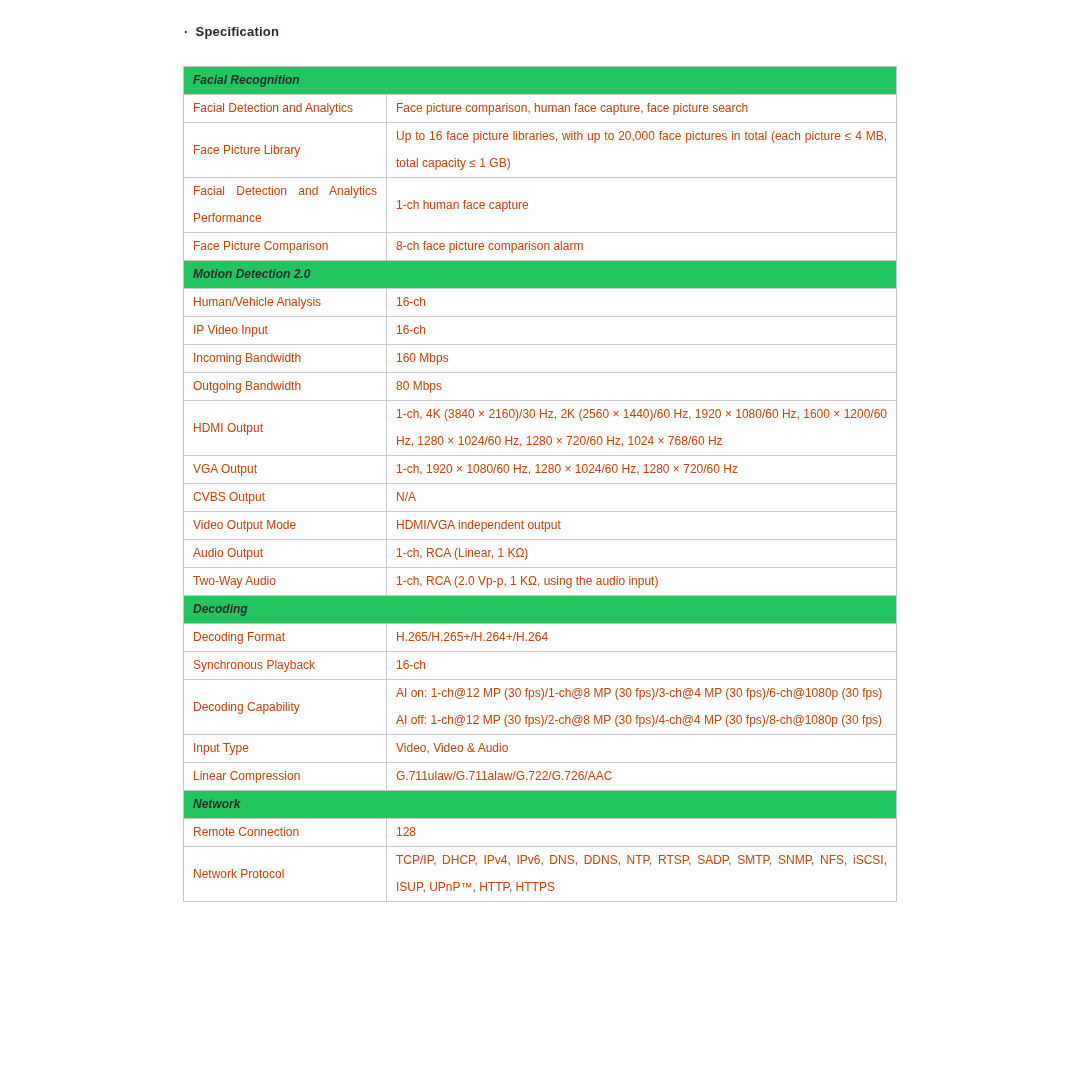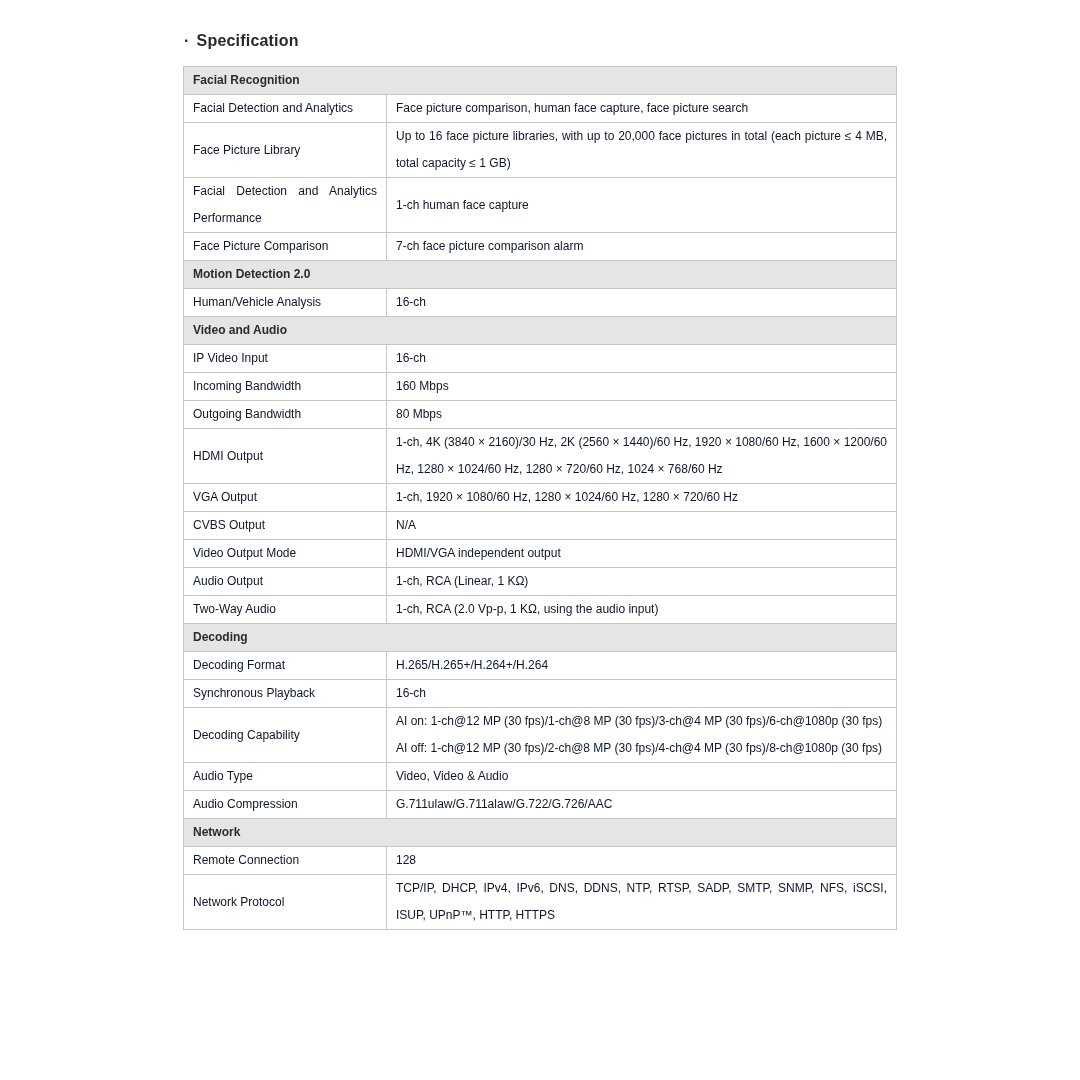--- a/index.html
+++ b/index.html
@@ -10,49 +10,50 @@
     color: #262626;
   }
   .page {
     position: relative;
     width: 1080px; height: 1080px;
     overflow: hidden;
     background: #ffffff;
   }
   .title {
     position: absolute;
-    left: 184px; top: 32px;
+    left: 184px; top: 24px;
     margin: 0;
-    font-size: 16px;
+    font-size: 13px;
     font-weight: 700;
     color: #24292f;
     letter-spacing: 0.2px;
   }
   .title .bullet { margin-right: 7px; }
   table.spec {
     position: absolute;
     left: 183px; top: 66px;
     width: 714px;
     border-collapse: collapse;
     table-layout: fixed;
     font-size: 12px;
   }
   table.spec td {
     border: 1px solid #c6c6c6;
     padding: 0 9px;
     line-height: 27px;
     vertical-align: middle;
-    color: #0f172a;
+    color: #c2410c;
     overflow: hidden;
   }
   col.c1 { width: 203px; }
   tr.sec td {
-    background: #e5e5e5;
+    background: #22c55e;
     font-weight: 700;
     color: #2b2b2b;
+    font-style: italic;
   }
   td.lbl { text-align: justify; }
   td.val { text-align: justify; white-space: pre-line; }
 </style>
 </head>
 <body>
 
 <div class="page">
 
   <h2 class="title">
@@ -76,34 +77,31 @@
       <tr>
         <td class="lbl">Face Picture Library</td>
         <td class="val">Up to 16 face picture libraries, with up to 20,000 face pictures in total (each picture ≤ 4 MB, total capacity ≤ 1 GB)</td>
       </tr>
       <tr>
         <td class="lbl">Facial Detection and Analytics Performance</td>
         <td class="val">1-ch human face capture</td>
       </tr>
       <tr>
         <td class="lbl">Face Picture Comparison</td>
-        <td class="val">7-ch face picture comparison alarm</td>
+        <td class="val">8-ch face picture comparison alarm</td>
       </tr>
 
       <tr class="sec">
         <td colspan="2">Motion Detection 2.0</td>
       </tr>
       <tr>
         <td class="lbl">Human/Vehicle Analysis</td>
         <td class="val">16-ch</td>
       </tr>
 
-      <tr class="sec">
-        <td colspan="2">Video and Audio</td>
-      </tr>
       <tr>
         <td class="lbl">IP Video Input</td>
         <td class="val">16-ch</td>
       </tr>
       <tr>
         <td class="lbl">Incoming Bandwidth</td>
         <td class="val">160 Mbps</td>
       </tr>
       <tr>
         <td class="lbl">Outgoing Bandwidth</td>
@@ -144,25 +142,25 @@
       <tr>
         <td class="lbl">Synchronous Playback</td>
         <td class="val">16-ch</td>
       </tr>
       <tr>
         <td class="lbl">Decoding Capability</td>
         <td class="val">AI on: 1-ch@12 MP (30 fps)/1-ch@8 MP (30 fps)/3-ch@4 MP (30 fps)/6-ch@1080p (30 fps)
 AI off: 1-ch@12 MP (30 fps)/2-ch@8 MP (30 fps)/4-ch@4 MP (30 fps)/8-ch@1080p (30 fps)</td>
       </tr>
       <tr>
-        <td class="lbl">Audio Type</td>
+        <td class="lbl">Input Type</td>
         <td class="val">Video, Video &amp; Audio</td>
       </tr>
       <tr>
-        <td class="lbl">Audio Compression</td>
+        <td class="lbl">Linear Compression</td>
         <td class="val">G.711ulaw/G.711alaw/G.722/G.726/AAC</td>
       </tr>
 
       <tr class="sec">
         <td colspan="2">Network</td>
       </tr>
       <tr>
         <td class="lbl">Remote Connection</td>
         <td class="val">128</td>
       </tr>

